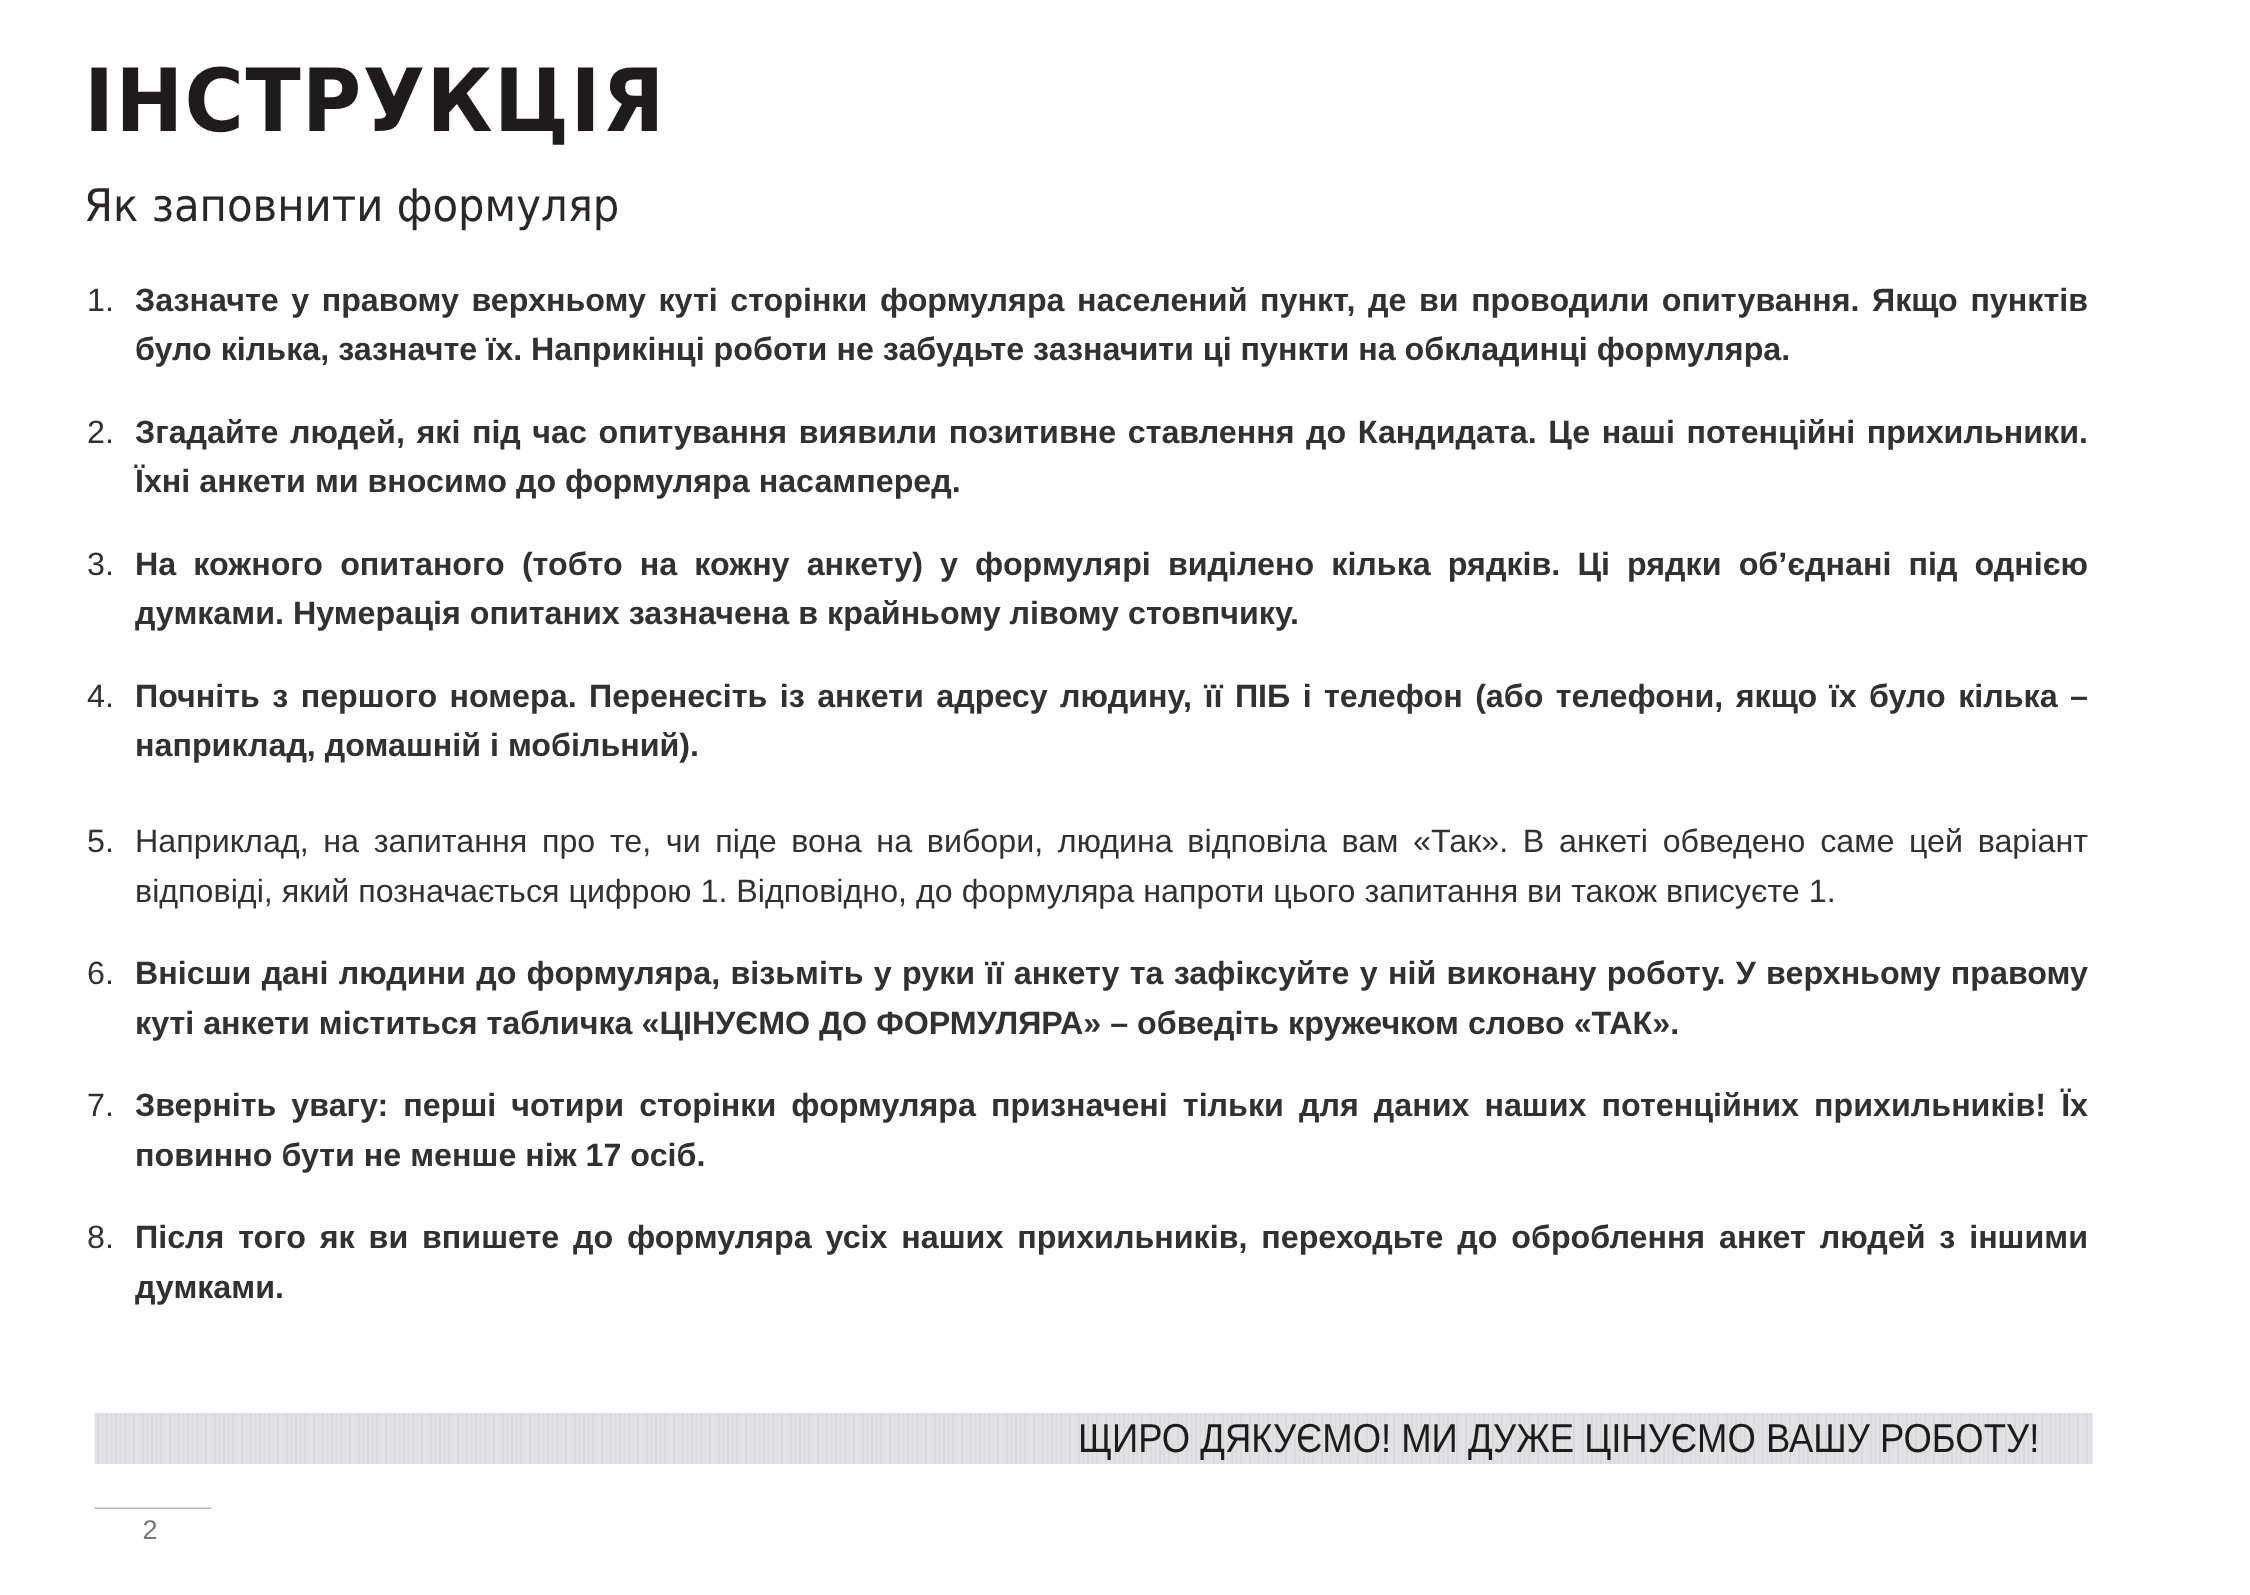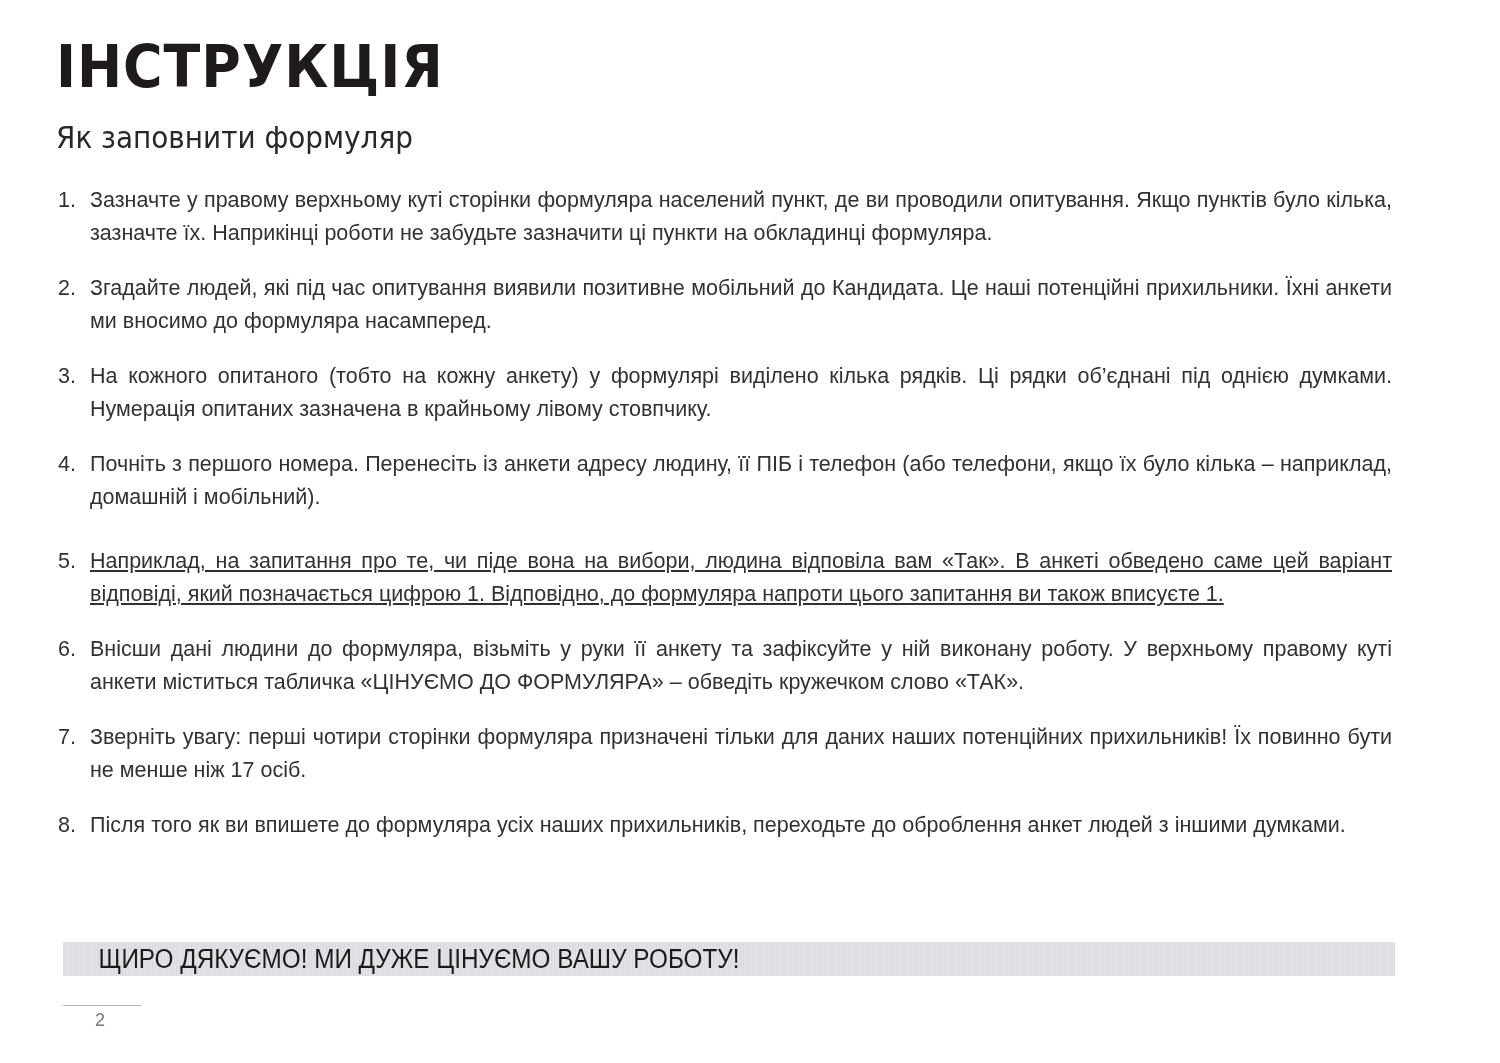--- a/index.html
+++ b/index.html
@@ -57,33 +57,33 @@
       font-size: 21.5px;
       line-height: 33px;
       color: #333031;
       text-align: justify;
     }
     .item-number {
       position: absolute;
       left: 2px;
       top: 0;
     }
-    .item-text { display: block; }
-    .item-extra { display: block; margin-top: 31px; text-decoration: underline; }
+    .item-text { display: block; font-weight: bold; }
+    .item-extra { display: block; margin-top: 31px; }
     .item + .item { margin-top: 22px; }
     .banner {
       position: absolute;
       left: 63px;
       top: 942px;
       width: 1332px;
       height: 34px;
       background: repeating-linear-gradient(90deg, #e2e2e6 0px, #e2e2e6 2px, #dadade 2px, #dadade 3px);
       display: flex;
       align-items: center;
-      justify-content: flex-start;
+      justify-content: flex-end;
     }
     .banner-text {
       font-family: "Liberation Sans", sans-serif;
       font-size: 27px;
       color: #1d1a1b;
       letter-spacing: 0px;
       transform: scaleX(0.9);
     }
     .footer-rule {
       position: absolute;
@@ -108,21 +108,21 @@
 <h1 class="page-title">ІНСТРУКЦІЯ</h1>
 <h2 class="page-subtitle">Як заповнити формуляр</h2>
 
 <ol class="instructions">
   <li class="item">
     <span class="item-number">1.</span>
     <span class="item-text">Зазначте у правому верхньому куті сторінки формуляра населений пункт, де ви проводили опитування. Якщо пунктів було кілька, зазначте їх. Наприкінці роботи не забудьте зазначити ці пункти на обкладинці формуляра.</span>
   </li>
   <li class="item">
     <span class="item-number">2.</span>
-    <span class="item-text">Згадайте людей, які під час опитування виявили позитивне мобільний до Кандидата. Це наші потенційні прихильники. Їхні анкети ми вносимо до формуляра насамперед.</span>
+    <span class="item-text">Згадайте людей, які під час опитування виявили позитивне ставлення до Кандидата. Це наші потенційні прихильники. Їхні анкети ми вносимо до формуляра насамперед.</span>
   </li>
   <li class="item">
     <span class="item-number">3.</span>
     <span class="item-text">На кожного опитаного (тобто на кожну анкету) у формулярі виділено кілька рядків. Ці рядки об’єднані під однією думками. Нумерація опитаних зазначена в крайньому лівому стовпчику.</span>
   </li>
   <li class="item">
     <span class="item-number">4.</span>
     <span class="item-text">Почніть з першого номера. Перенесіть із анкети адресу людину, її ПІБ і телефон (або телефони, якщо їх було кілька – наприклад, домашній і мобільний).</span>
   </li>
   <li class="item">

